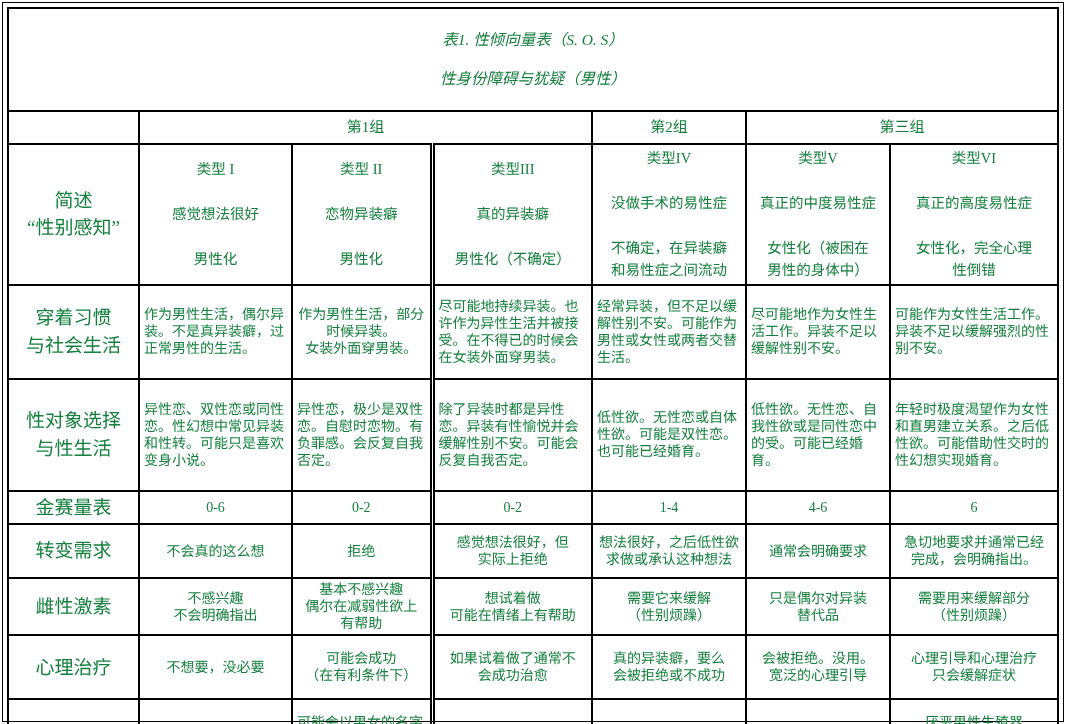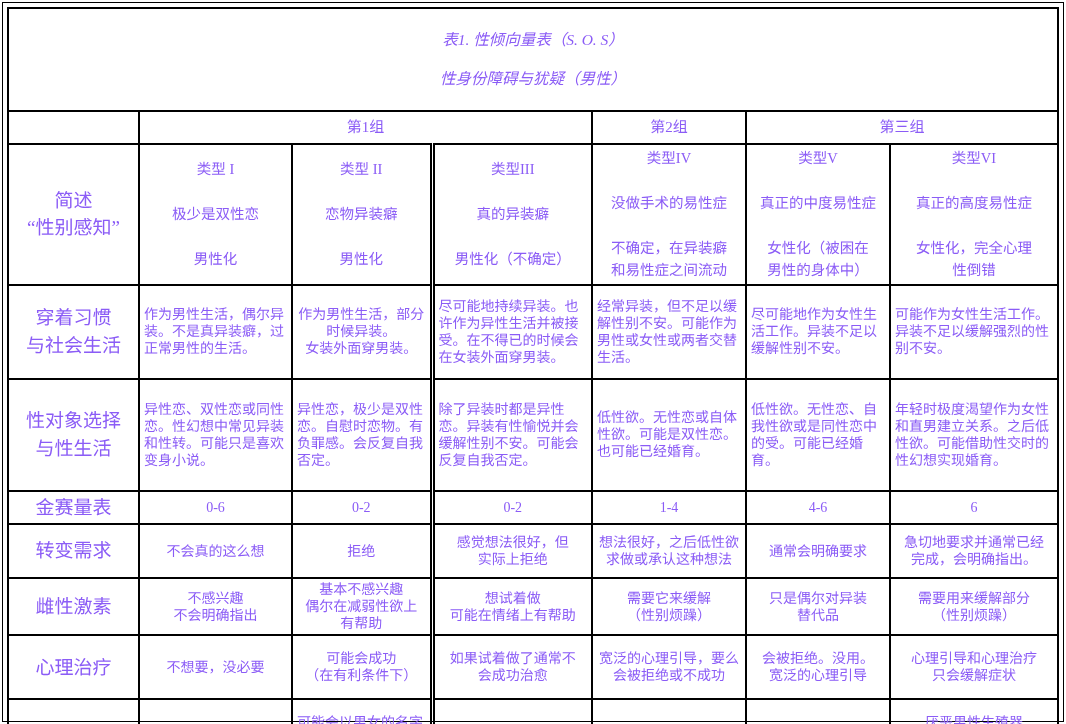--- a/index.html
+++ b/index.html
@@ -3,21 +3,21 @@
 <meta charset="utf-8">
 <style>
   html,body{margin:0;padding:0;background:#fff;}
   .page{
     box-sizing:border-box;
     width:1062px;height:720px;
     margin:2px;
     border:1px solid #000;
     padding:4px 4px;
     font-family:"Liberation Serif","DejaVu Serif",serif;
-    color:#8b5cf6;
+    color:#15803d;
     background:#fff;
   }
   table.sos{
     border-collapse:collapse;
     table-layout:fixed;
     width:1052px;
     border:2px solid #000;
   }
   td,th{
     border:2px solid #000;
@@ -77,21 +77,21 @@
         <td colspan="3" class="grouphead">第1组</td>
         <td class="grouphead">第2组</td>
         <td colspan="2" class="grouphead">第三组</td>
       </tr>
 
       <tr class="r-typehdr typehdr">
         <th class="rowhead">简述
 “性别感知”</th>
         <td>类型 I
 
-极少是双性恋
+感觉想法很好
 
 男性化</td>
         <td>类型 II
 
 恋物异装癖
 
 男性化</td>
         <td class="gsep">类型III
 
 真的异装癖
@@ -180,21 +180,21 @@
 （性别烦躁）</td>
       </tr>
 
       <tr class="r-psy">
         <th class="rowhead">心理治疗</th>
         <td>不想要，没必要</td>
         <td>可能会成功
 （在有利条件下）</td>
         <td class="gsep">如果试着做了通常不
 会成功治愈</td>
-        <td>宽泛的心理引导，要么
+        <td>真的异装癖，要么
 会被拒绝或不成功</td>
         <td>会被拒绝。没用。
 宽泛的心理引导</td>
         <td>心理引导和心理治疗
 只会缓解症状</td>
       </tr>
 
       <tr class="r-notes">
         <th class="rowhead">备注</th>
         <td>只是偶尔对异装

